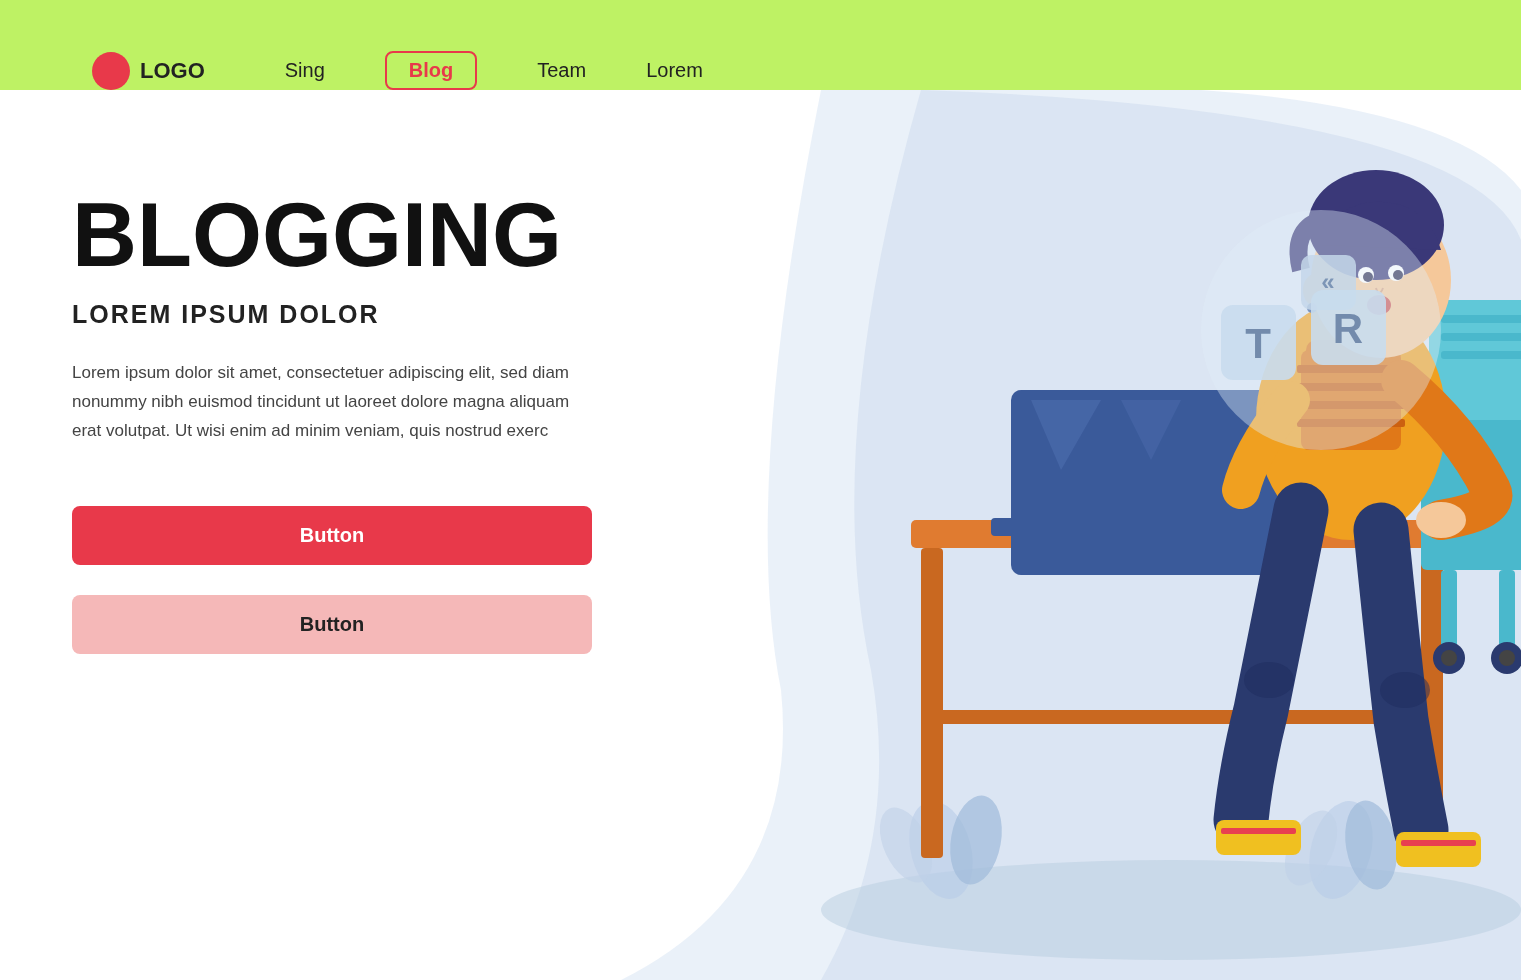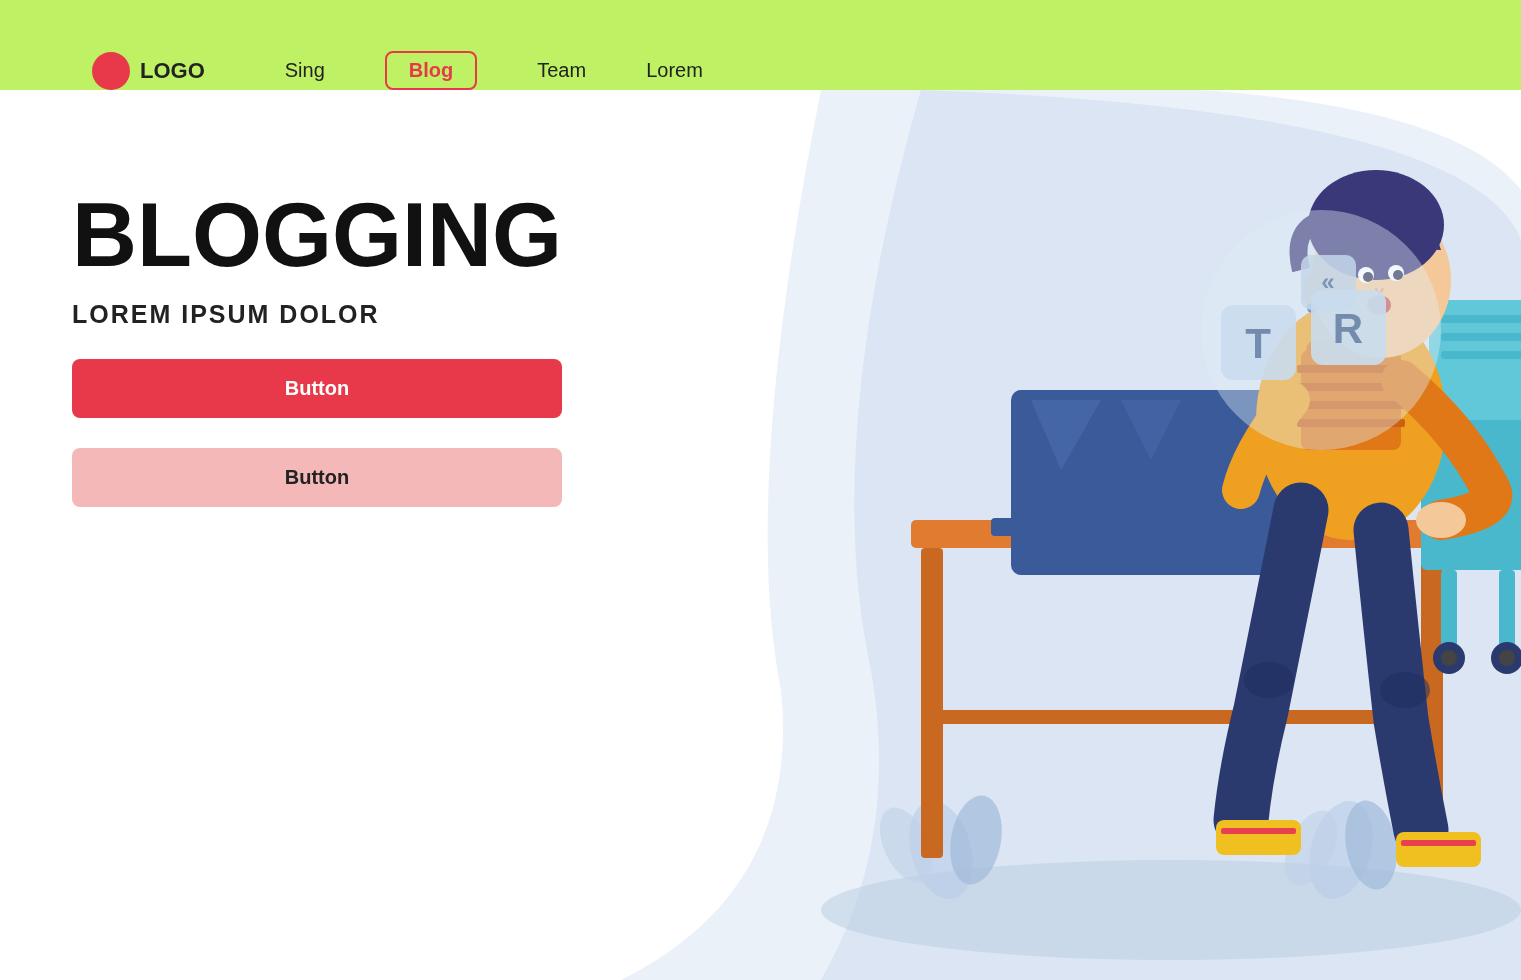--- a/index.html
+++ b/index.html
@@ -285,19 +285,20 @@
     <rect x="690" y="200" width="75" height="75" rx="12" fill="#b8d0e8" opacity="0.9"></rect>
     <text x="727" y="253" font-size="42" font-weight="bold" fill="#2a4a7a" text-anchor="middle">R</text>
 
     <circle cx="700" cy="240" r="120" fill="#e0edf8" opacity="0.4"></circle>
 
   </svg>
 
   <div class="hero-content">
     <h1 class="hero-title">BLOGGING</h1>
     <h2 class="hero-subtitle">LOREM IPSUM DOLOR</h2>
+    <p class="hero-desc">Lorem ipsum dolor sit amet, consectetuer adipiscing elit, sed diam nonummy nibh euismod tincidunt ut laoreet dolore magna aliquam erat volutpat. Ut wisi enim ad minim veniam, quis nostrud exerc</p>
     <div class="hero-buttons">
       <button class="btn-primary">Button</button>
       <button class="btn-secondary">Button</button>
     </div>
   </div>
 
 </section>
 
 </body></html>

